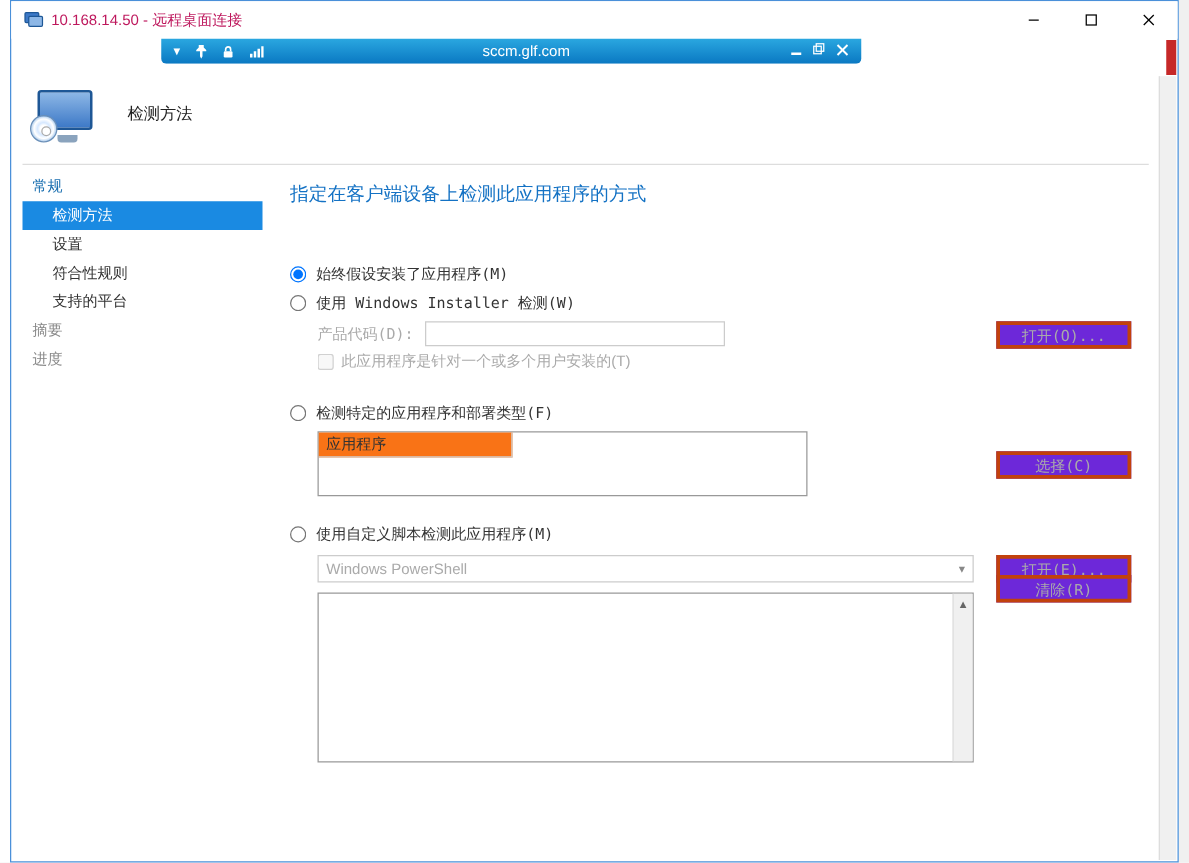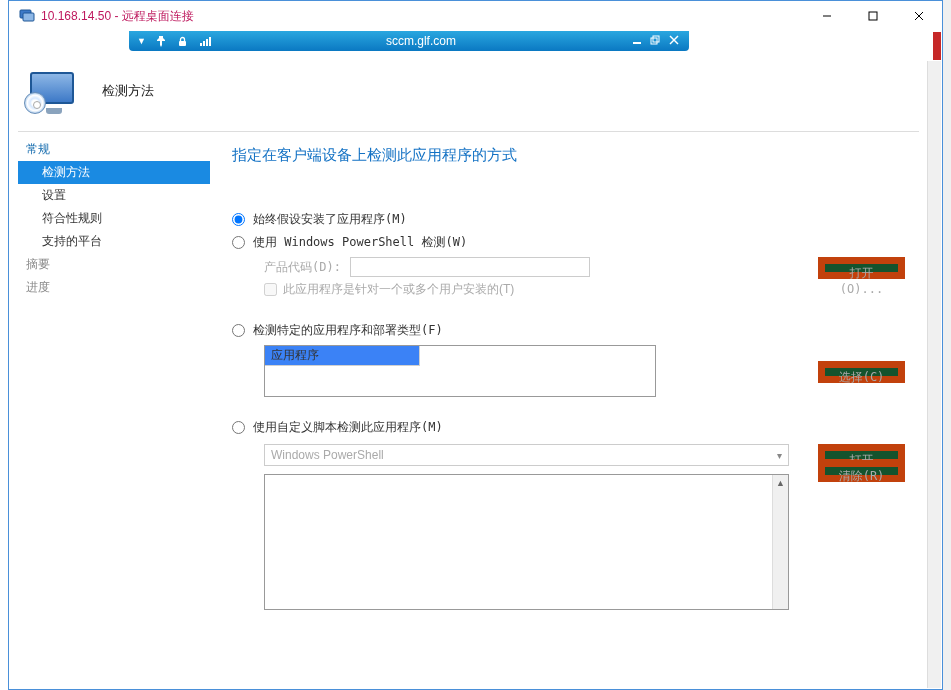--- a/index.html
+++ b/index.html
@@ -49,37 +49,37 @@
   .nav .pending { color:#888; }
 
   
   .content { flex:1; padding:14px 6px 0 22px; position:relative; font-size:12px; color:#333; overflow:hidden; }
   .content h2 { font-size:15px; font-weight:normal; color:#1472c4; margin:0 0 46px 0; }
 
   .optrow { display:flex; align-items:center; gap:8px; margin:4px 0 6px 0; }
   .optrow input[type=radio] { margin:0; }
   .optrow label { cursor:pointer; }
 
-  .sub { margin-left:32px; }
+  .sub { margin-left:22px; }
   .formrow { display:flex; align-items:center; gap:8px; margin:4px 0; }
   .formrow .flabel { width:78px; color:#aaa; font-size:12px; font-family: "SimSun","NSimSun",monospace; }
   .formrow input[type=text] { width:240px; height:20px; border:1px solid #ccc; background:#fff; }
   .formrow input[type=text]:disabled { background:#fff; color:#aaa; }
   .graycb { display:flex; align-items:center; gap:6px; color:#aaa; margin:4px 0 2px 0; font-family: "SimSun","NSimSun",monospace; }
   .graycb input { margin:0; }
 
   .ms { font-family: "SimSun","NSimSun","Consolas",monospace; font-size:12px; }
 
-  .btn { width:87px; height:22px; border:7px solid #c2410c; background:#14532d; font-size:12px; cursor:pointer; font-family: "SimSun","NSimSun",monospace; }
+  .btn { width:108px; height:22px; border:3px solid #c2410c; background:#6d28d9; font-size:12px; cursor:pointer; font-family: "SimSun","NSimSun",monospace; }
   .btn:disabled { color:#aaa; cursor:default; }
   .btncol { position:absolute; right:8px; }
 
   .listbox { border:1px solid #999; width:392px; height:52px; background:#fff; color:#888; }
   .listhead { display:flex; font-size:12px; }
-  .listhead .lh { border:1px solid #d0d0d0; border-top:0; border-left:0; padding:1px 6px; background:#3b82f6; color:#333; font-family: Liberation Mono, monospace; }
+  .listhead .lh { border:1px solid #d0d0d0; border-top:0; border-left:0; padding:1px 6px; background:#f97316; color:#333; font-family: Liberation Mono, monospace; }
 
   .selectlike { width:525px; height:22px; border:1px solid #ccc; background:#fff; color:#aaa; padding:2px 6px; display:flex; justify-content:space-between; align-items:center; font-family: Consolas,"SimSun",monospace; }
   .selectlike .arrow { color:#888; font-size:10px; }
 
   .scriptbox { width:525px; height:136px; border:1px solid #999; margin-top:8px; position:relative; background:#fff; }
   .scriptbox .vscroll { position:absolute; right:0; top:0; bottom:0; width:16px; background:#f0f0f0; border-left:1px solid #ddd; }
   .scriptbox .vscroll .thumbup { position:absolute; top:0; left:0; right:0; height:16px; display:flex; align-items:center; justify-content:center; color:#666; font-size:9px; }
 
   .section-gap { height:18px; }
 </style>
@@ -183,21 +183,21 @@
       <div class="content">
         <h2>指定在客户端设备上检测此应用程序的方式</h2>
 
         <div class="optrow">
           <input type="radio" name="det" id="r1" checked="" style="">
           <label for="r1" class="ms">始终假设安装了应用程序(M)</label>
         </div>
 
         <div class="optrow">
           <input type="radio" name="det" id="r2" style="">
-          <label for="r2" class="ms">使用 Windows PowerShell 检测(W)</label>
+          <label for="r2" class="ms">使用 Windows Installer 检测(W)</label>
         </div>
         <div class="sub" style="position:relative;">
           <div class="formrow">
             <span class="flabel">产品代码(D):</span>
             <input type="text" disabled="" style="">
           </div>
           <button class="btn btncol" style="top:0;" disabled="">打开(O)...</button>
           <div class="graycb">
             <input type="checkbox" disabled="" style="">
             <span>此应用程序是针对一个或多个用户安装的(T)</span>

